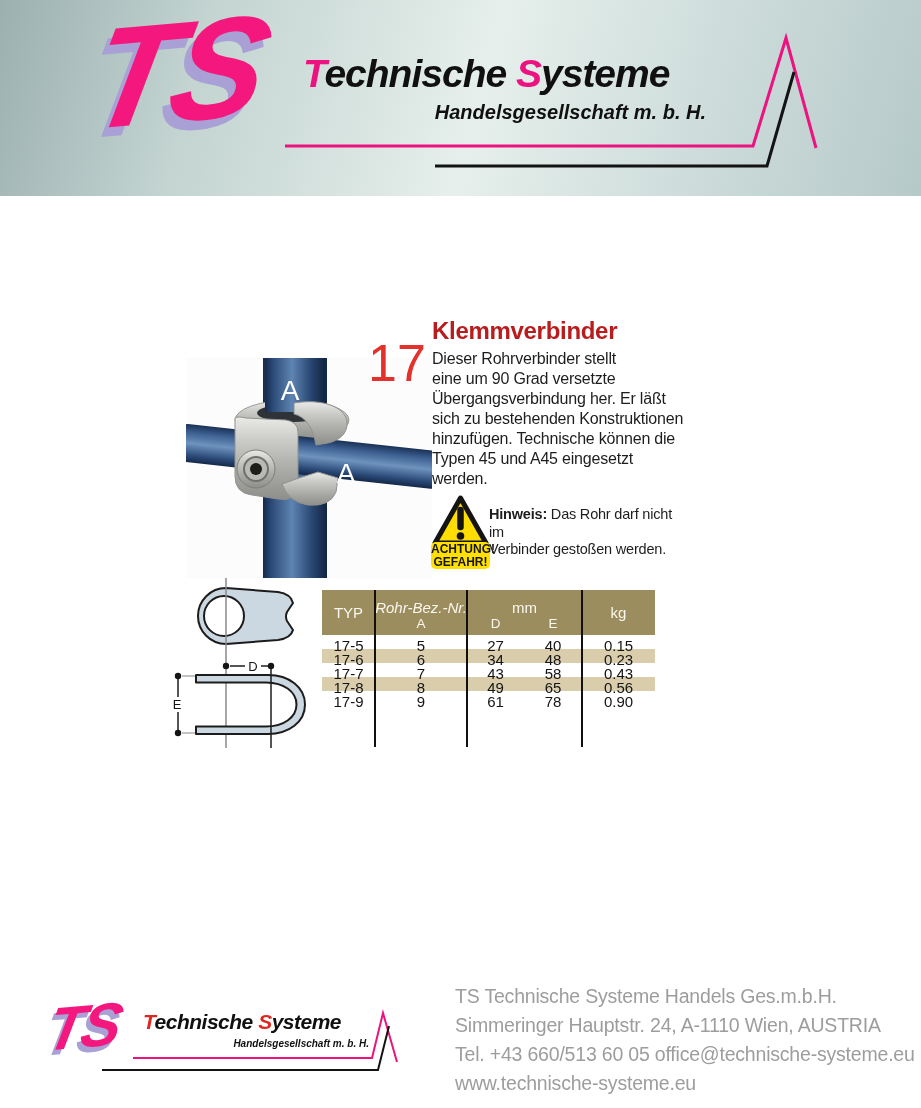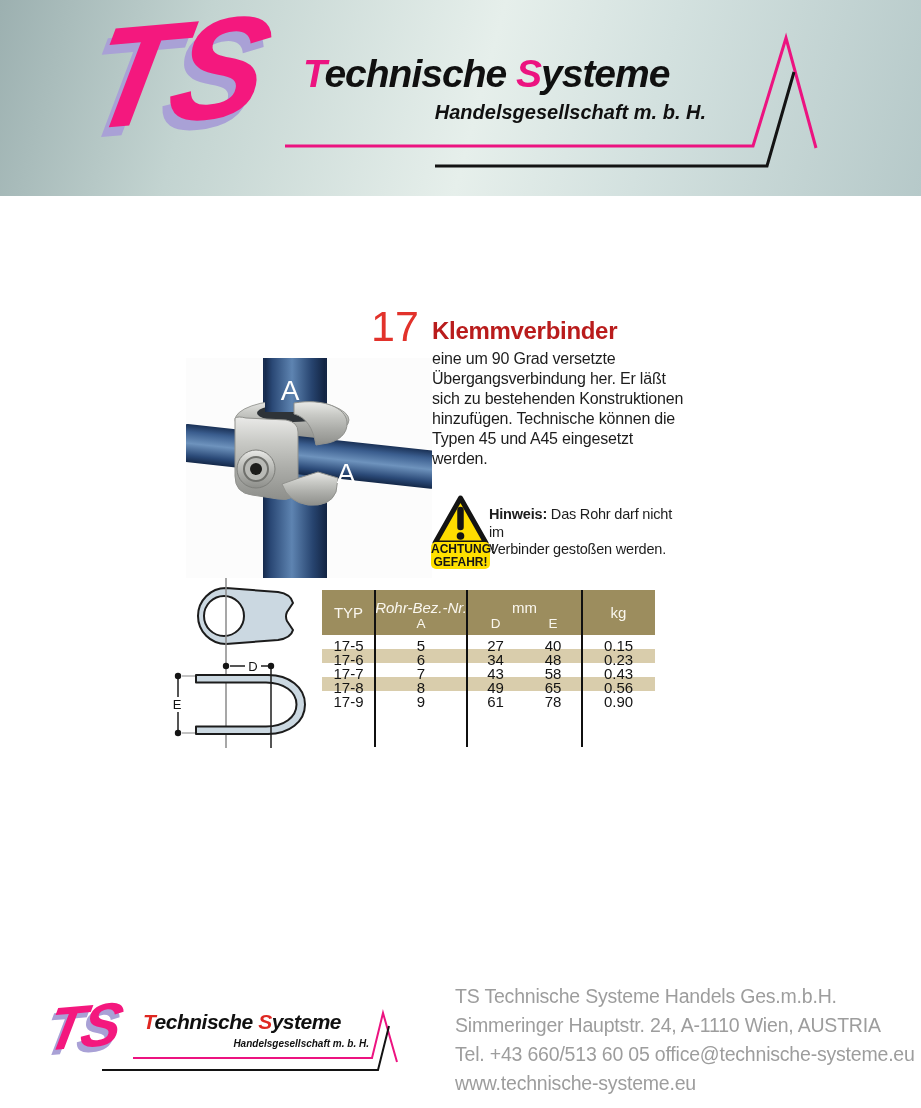--- a/index.html
+++ b/index.html
@@ -18,21 +18,21 @@
     text-shadow:-6px 9px 0 var(--logo_shadow,#A9A1D6);
     letter-spacing:-6px;
   }
   .brand-line { left:303px; top:52px; font-size:39px; font-weight:bold; font-style:italic; color:#101010; letter-spacing:-1px; }
   .brand-line .accent { color:var(--header_accent,#EC1380); }
   .brand-sub { left:406px; top:101px; width:300px; text-align:right; font-size:20px; font-weight:bold; font-style:italic; color:#101010; }
   svg text { font-family:"Liberation Sans", sans-serif; }
 
   
   .photo-box { left:186px; top:358px; width:246px; height:220px; }
-  .prod-num { left:368px; top:304px; width:54px; font-size:43px; line-height:44px; color:var(--accent_red,#E2322B);text-align:center; }
+  .prod-num { left:368px; top:341px; width:54px; font-size:52px; line-height:44px; color:var(--accent_red,#E2322B);text-align:center; }
   .prod-title { left:432px; top:317px; font-size:24px; font-weight:bold; color:#b91c1c; letter-spacing:-0.3px; }
   .prod-desc { left:432px; top:349px; width:252px; font-size:16px; line-height:20px; color:#1d1d1d; letter-spacing:-0.2px; }
 
   .warn-tri { left:432px; top:494px; }
   .warn-badge {
     left:431px; top:542px; width:59px; height:27px; background:var(--warning_yellow,#FFE000);
     border-radius:5px; text-align:center; font-size:12px; line-height:12.5px; font-weight:800; color:#141414; padding-top:1px; box-sizing:border-box;
   }
   .notice-text { left:489px; top:506px; width:195px; font-size:14.5px; line-height:17.5px; color:#1d1d1d; letter-spacing:-0.2px; }
   .notice-text b { font-weight:bold; }
@@ -121,20 +121,21 @@
     <circle cx="70" cy="111" r="12" fill="#B9BAB6" stroke="#6F706C" stroke-width="2"></circle>
     <circle cx="70" cy="111" r="6" fill="#1D1D1B"></circle>
     <text x="104" y="42" font-size="28" fill="#FFFFFF" text-anchor="middle">A</text>
     <text x="160" y="125" font-size="28" fill="#FFFFFF" text-anchor="middle">A</text>
   </svg>
 </div>
 
 <div class="abs prod-num">17</div>
 <div class="abs prod-title">Klemmverbinder</div>
 <div class="abs prod-desc">
+  <div>Dieser Rohrverbinder stellt</div>
   <div>eine um 90 Grad versetzte</div>
   <div>Übergangsverbindung her. Er läßt</div>
   <div>sich zu bestehenden Konstruktionen</div>
   <div>hinzufügen. Technische können die</div>
   <div>Typen 45 und A45 eingesetzt werden.</div>
 </div>
 
 <svg class="abs warn-tri" width="57" height="53" viewBox="0 0 57 53">
   <path d="M 28.5 4 L 54 49 L 3 49 Z" fill="#FFDD00" stroke="#141414" stroke-width="5" stroke-linejoin="round"></path>
   <line x1="28.5" y1="16" x2="28.5" y2="33" stroke="#141414" stroke-width="6.5" stroke-linecap="round"></line>

